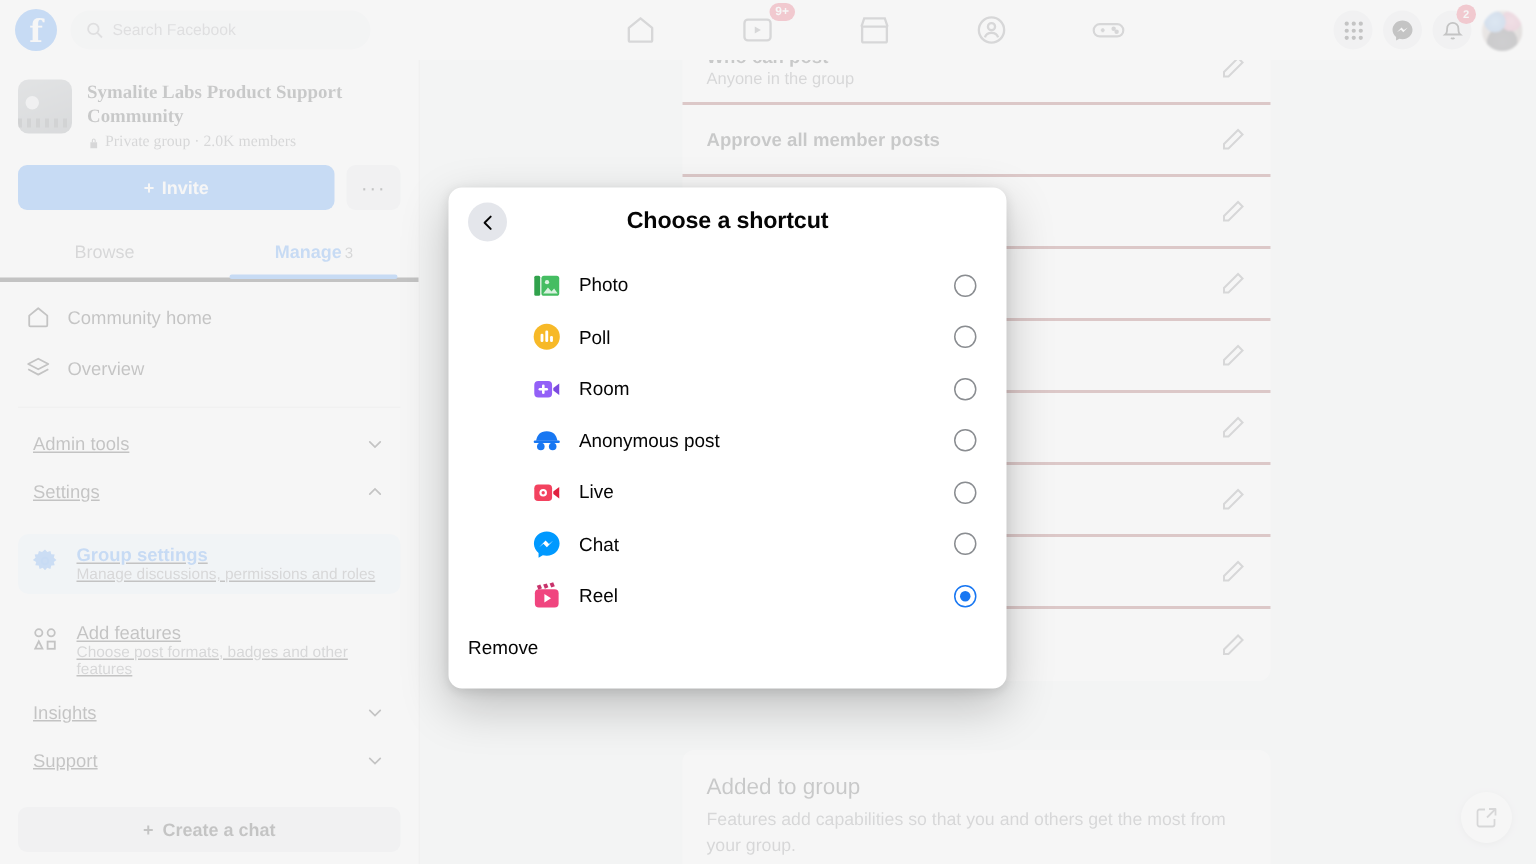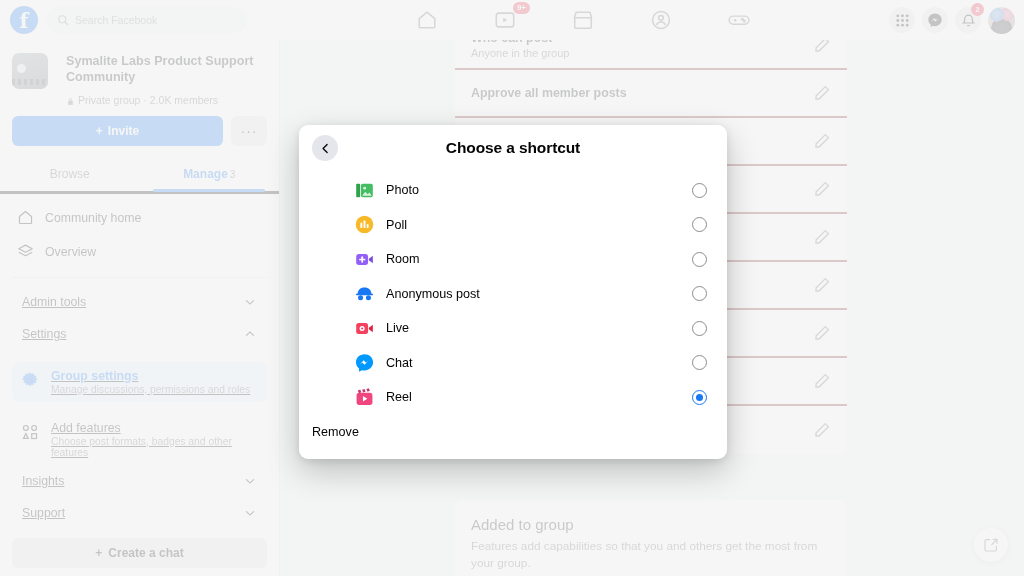--- a/index.html
+++ b/index.html
@@ -58,30 +58,30 @@
       radial-gradient(circle at 50% 78%, #3c3a42 0%, #2b2a30 40%, transparent 41%),
       linear-gradient(150deg,#d8c9c2,#8d7f7a);
     filter: blur(0.6px);
   }
 
   
   .sidebar {
     position:absolute; top:40px; left:0; width:280px; bottom:0;
     background:#fff; border-right:1px solid #e6e6e6;
   }
-  .grp-head { display:flex; gap:18px; padding:13px 12px 0 12px; }
+  .grp-head { display:flex; gap:10px; padding:13px 12px 0 12px;font-family:Liberation Serif, serif; }
   .grp-img {
     width:36px; height:36px; border-radius:7px; flex:none;
     background:linear-gradient(160deg,#9aa0a6,#6f757c);
     position:relative; overflow:hidden;
   }
   .grp-img:before{content:"";position:absolute;width:9px;height:9px;border-radius:50%;background:#dfe1e4;left:5px;top:11px;}
   .grp-img:after{content:"";position:absolute;left:0;right:0;bottom:4px;height:6px;background:repeating-linear-gradient(90deg,#4b5056 0 3px,transparent 3px 6px);}
   .grp-name { font-size:12.6px; font-weight:bold; color:#1c1e21; line-height:1.3; }
-  .grp-meta { font-size:10.5px; color:#65676b; margin-top:8px; display:flex; align-items:flex-end; gap:3px;}
+  .grp-meta { font-size:10.5px; color:#65676b; margin-top:3px; display:flex; align-items:flex-end; gap:3px;}
   .grp-actions { display:flex; gap:8px; padding:10px 12px 0 12px; }
   .invite-btn {
     flex:1; height:30px; background:#1877f2; color:#fff; border-radius:6px;
     display:flex; align-items:center; justify-content:center; gap:5px;
     font-size:12px; font-weight:bold;
   }
   .dots-btn {
     width:36px; height:30px; background:#e4e6eb; border-radius:6px;
     display:flex; align-items:center; justify-content:center; color:#050505;
     font-size:14px; letter-spacing:1px;
@@ -136,21 +136,21 @@
     position:absolute; right:16px; bottom:14px; width:34px; height:34px;
     border-radius:50%; background:#fff; box-shadow:0 1px 4px rgba(0,0,0,0.15);
     display:flex; align-items:center; justify-content:center; color:#65676b;
   }
 
   
   .veil { position:absolute; inset:0; background:rgba(244,244,244,0.80); }
 
   
   .modal {
-    position:absolute; left:299px; top:125px; width:428px; height:334px;
+    position:absolute; left:299px; top:125px; width:372px; height:334px;
     background:#fff; border-radius:9px;
     box-shadow:0 12px 32px rgba(0,0,0,0.22), 0 2px 8px rgba(0,0,0,0.10);
     overflow:hidden;
   }
   .modal-head { position:relative; height:46px; display:flex; align-items:center; }
   .back-btn {
     position:absolute; left:13px; top:10px; width:26px; height:26px; border-radius:50%;
     background:#e4e6eb; display:flex; align-items:center; justify-content:center; color:#050505;
   }
   .modal-title {

